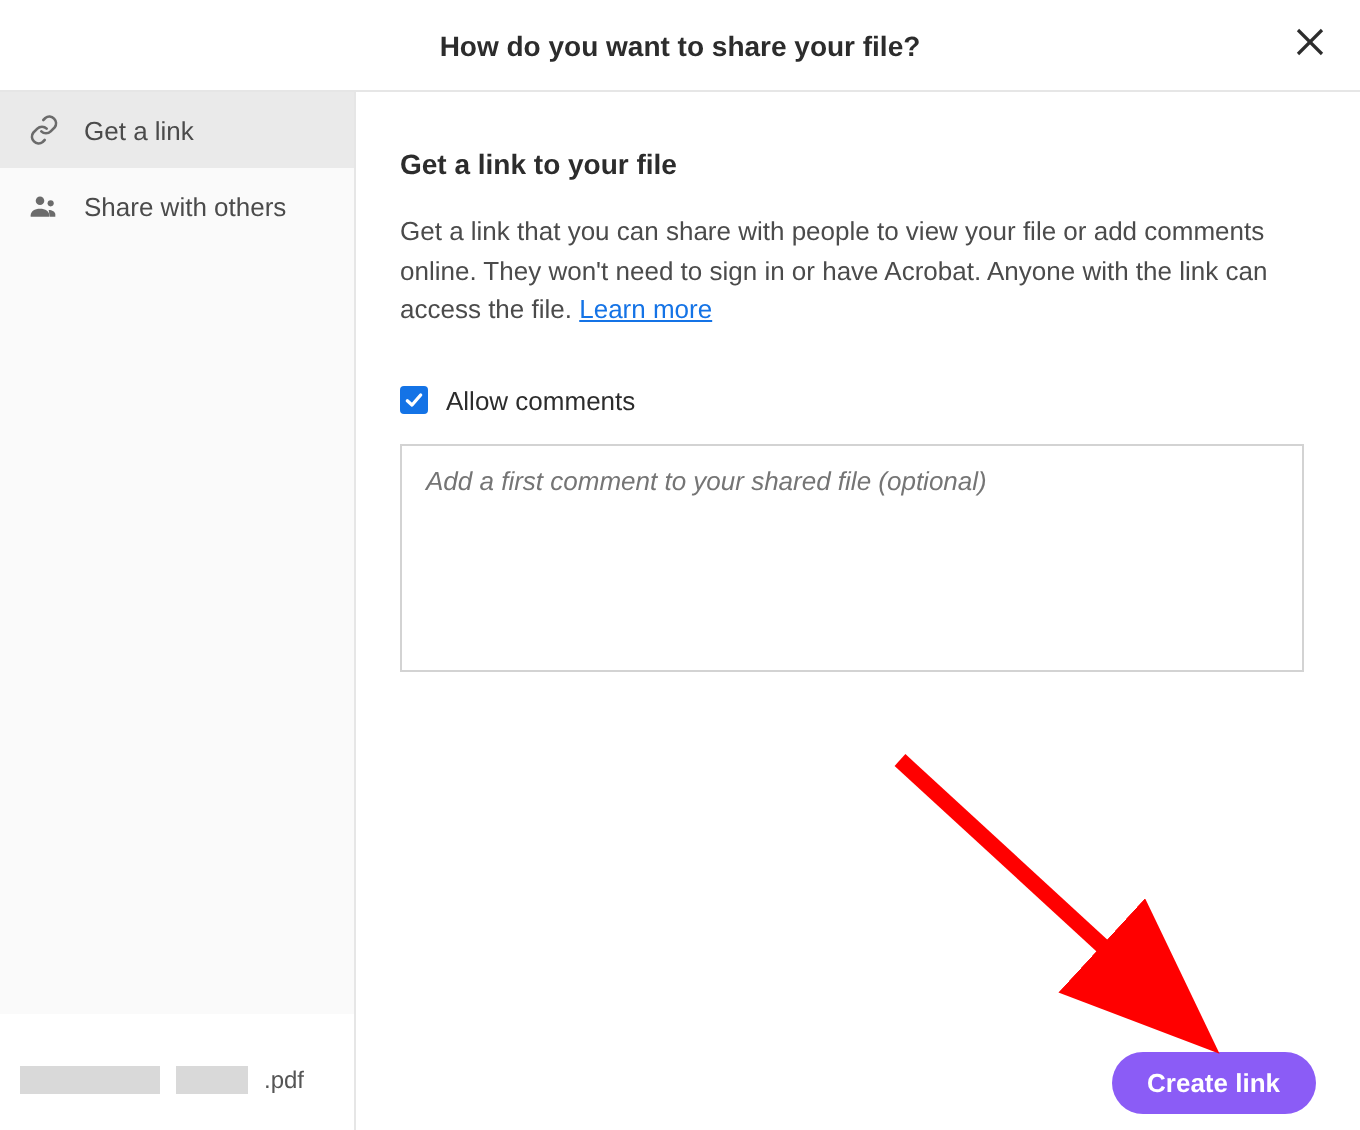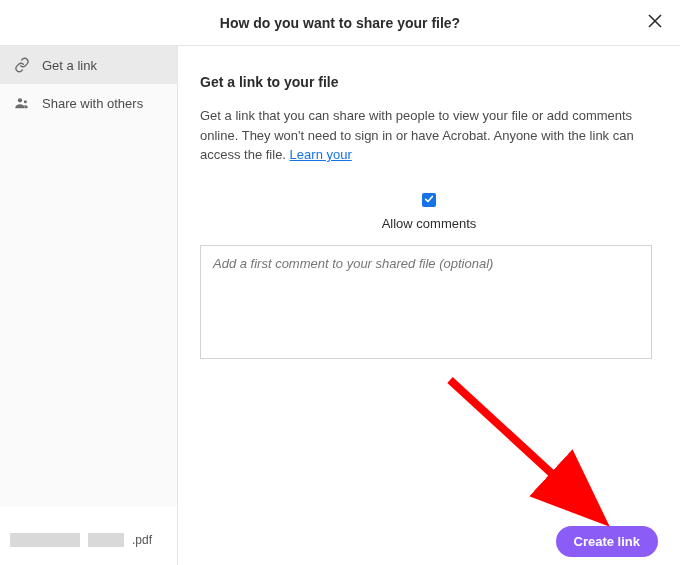--- a/index.html
+++ b/index.html
@@ -118,21 +118,20 @@
     .learn-more {
       color: #1473e6;
       text-decoration: underline;
       cursor: pointer;
     }
     .checkbox-row {
       display: flex;
       align-items: center;
       gap: 9px;
       margin-bottom: 14px;
-      flex-direction: column;
     }
     .checkbox {
       width: 14px;
       height: 14px;
       background: #1473e6;
       border-radius: 2px;
       display: flex;
       align-items: center;
       justify-content: center;
       cursor: pointer;
@@ -216,21 +215,21 @@
         <span class="redact r1"></span>
         <span class="redact r2"></span>
           <span>.pdf</span>
       </div>
     </div>
   </div>
 
   <div class="main">
     <div class="section-title">Get a link to your file</div>
     <div class="desc">
-      <span>Get a link that you can share with people to view your file or add comments online. They won't need to sign in or have Acrobat. Anyone with the link can access the file. </span><a class="learn-more">Learn your</a>
+      <span>Get a link that you can share with people to view your file or add comments online. They won't need to sign in or have Acrobat. Anyone with the link can access the file. </span><a class="learn-more">Learn more</a>
     </div>
 
     <div class="checkbox-row">
       <div class="checkbox">
         <span>
           <svg viewBox="0 0 12 12" fill="none" stroke="#fff" stroke-width="2" stroke-linecap="round" stroke-linejoin="round">
             <polyline points="2,6.5 4.8,9 10,3"></polyline>
           </svg>
         </span>
       </div>

